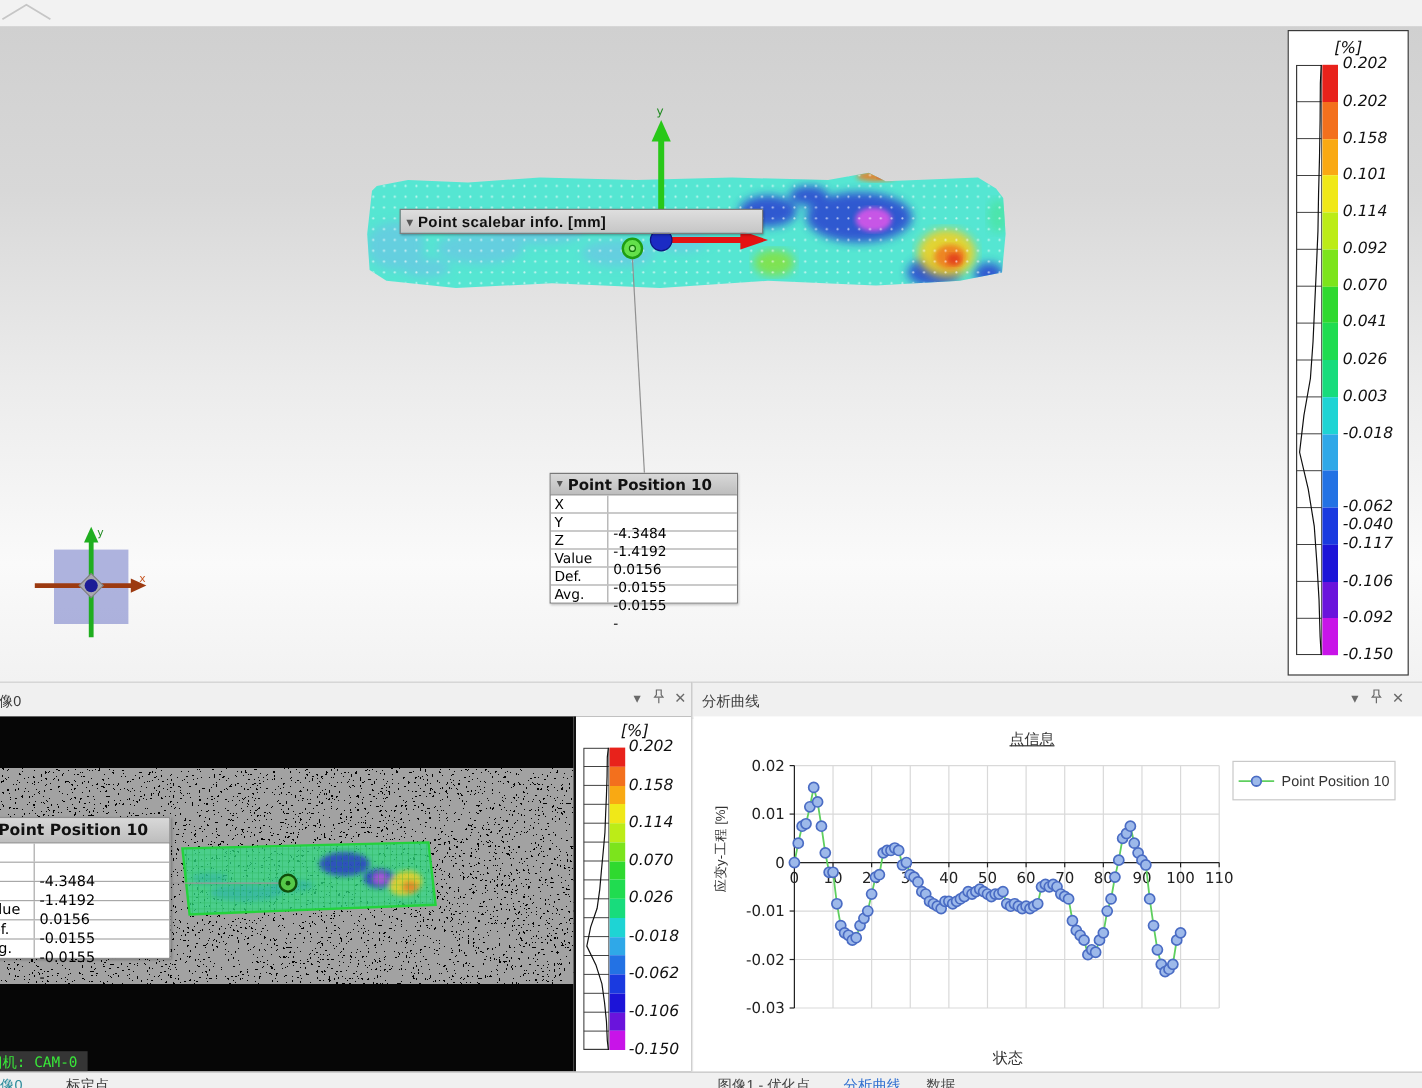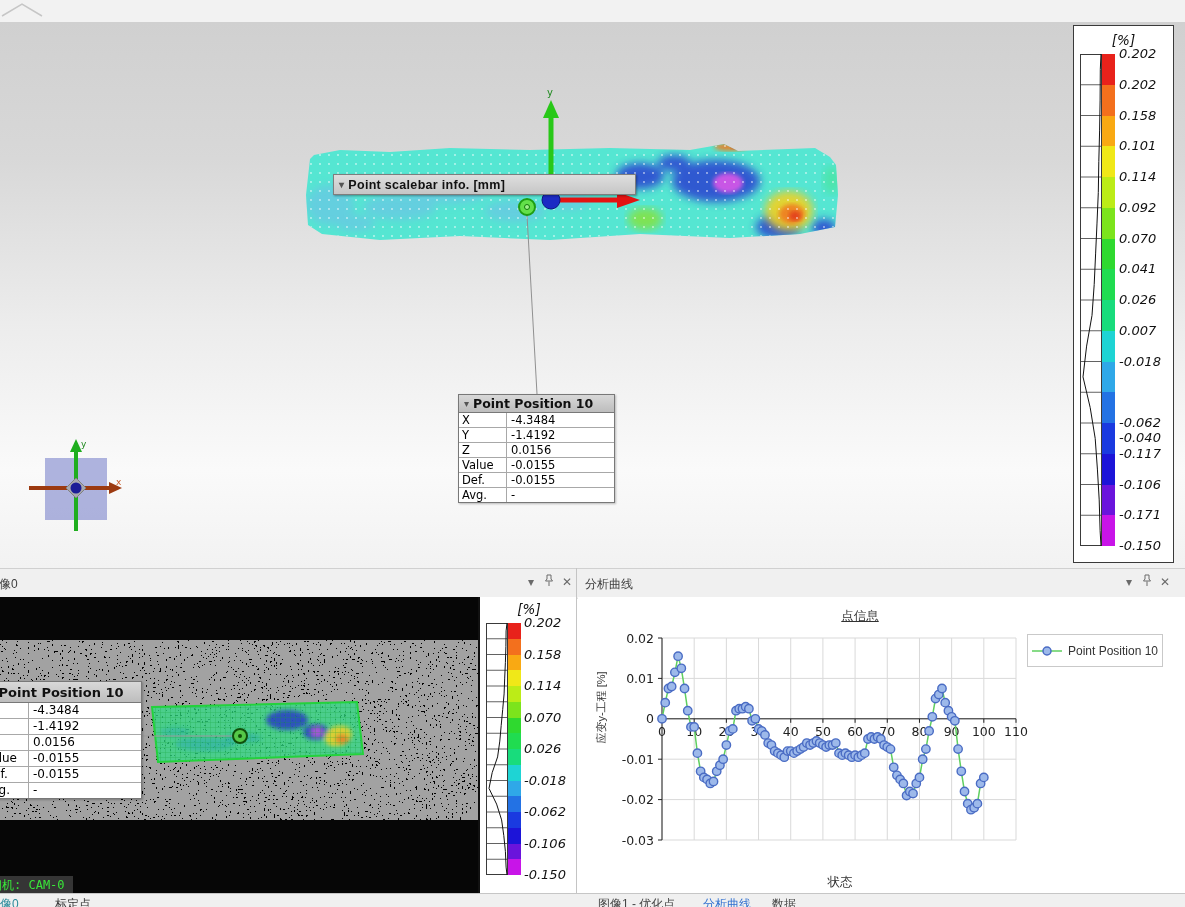--- a/index.html
+++ b/index.html
@@ -20,21 +20,21 @@
     font-size:12.5px;font-weight:bold;color:#111;letter-spacing:.3px;}
   .tri{color:#555;font-size:10px;margin:0 4px 0 5px;}
 
   
   .ptable{border:1px solid #787878;background:#fff;font-family:"DejaVu Sans",sans-serif;box-shadow:1px 1px 2px rgba(0,0,0,.25);}
   .ptable .hd{background:linear-gradient(#d8d8d8,#bdbdbd);border-bottom:1px solid #787878;font-weight:bold;
     display:flex;align-items:center;color:#111;}
   .ptable .trow{display:flex;border-top:1px solid #a8a8a8;background:#fff;}
   .ptable .trow:first-of-type{border-top:none;}
   .ptable .tlab{border-right:1px solid #a8a8a8;padding:0 3px;box-sizing:border-box;}
-  .ptable .tval{padding:0 4px;}
+  .ptable .tval{padding:0 4px;margin-top:24px;}
   #main-ptable{left:458px;top:394px;width:155px;font-size:11.5px;}
   #main-ptable .hd{height:17px;font-size:12.5px;}
   #main-ptable .trow{height:14px;line-height:14px;}
   #main-ptable .tlab{width:48px;}
   #cam-ptable{left:-20px;top:681px;width:160px;font-size:12px;}
   #cam-ptable .hd{height:20px;font-size:13px;justify-content:center;}
   #cam-ptable .trow{height:15px;line-height:15px;}
   #cam-ptable .tlab{width:48px;}
 
   
@@ -251,27 +251,27 @@
     <div class="sb-labels" style="left:45px;top:28px;width:52px;height:492px;">
         <span style="top: -8px;">0.202</span>
         <span style="top: 22.75px;">0.202</span>
         <span style="top: 53.5px;">0.158</span>
         <span style="top: 84.25px;">0.101</span>
         <span style="top: 115px;">0.114</span>
         <span style="top: 145.75px;">0.092</span>
         <span style="top: 176.5px;">0.070</span>
         <span style="top: 207.25px;">0.041</span>
         <span style="top: 238px;">0.026</span>
-        <span style="top: 268.75px;">0.007</span>
+        <span style="top: 268.75px;">0.003</span>
         <span style="top: 299.5px;">-0.018</span>
         <span style="top: 330.25px; margin-top: 46px;">-0.040</span>
         <span style="top: 361px;">-0.062</span>
         <span style="top: 391.75px;">-0.117</span>
         <span style="top: 422.5px;">-0.106</span>
-        <span style="top: 453.25px;">-0.171</span>
+        <span style="top: 453.25px;">-0.092</span>
         <span style="top: 484px;">-0.150</span>
       </div>
   </div>
 
   <div class="abs phead" id="cam-head">
     <div class="ph-title" style="left:-13px;">图像0</div>
     <div class="ph-ico" style="left:524px;">▾</div>
     <div class="ph-ico" style="left:542px;top:5px;">
       <svg width="10" height="13">
           <path d="M3 1h4v4l1.5 2h-7L3 5z" fill="none" stroke="#6a6a6a"></path>

